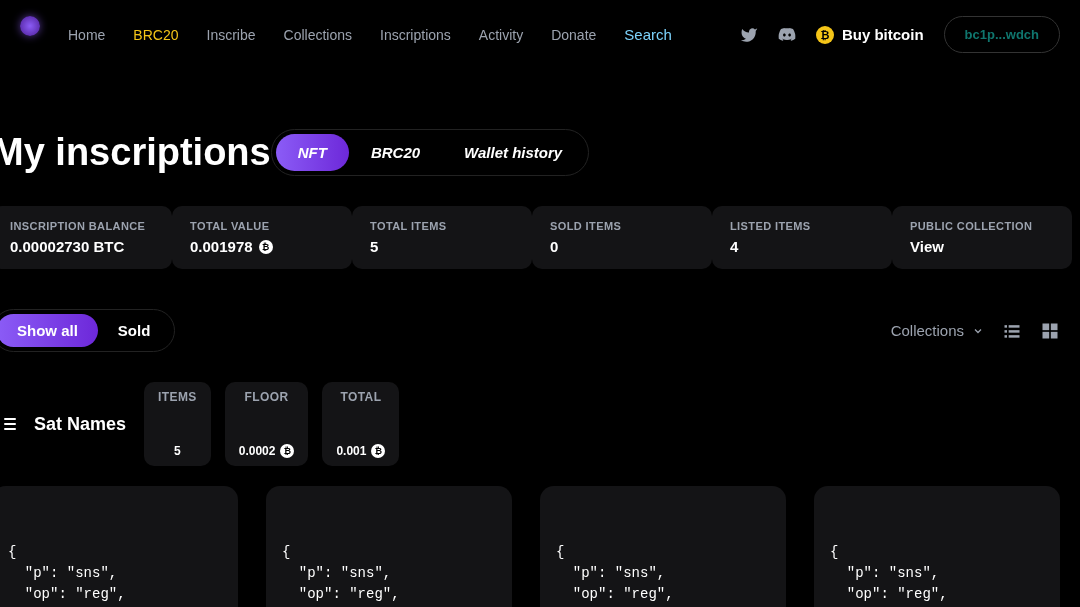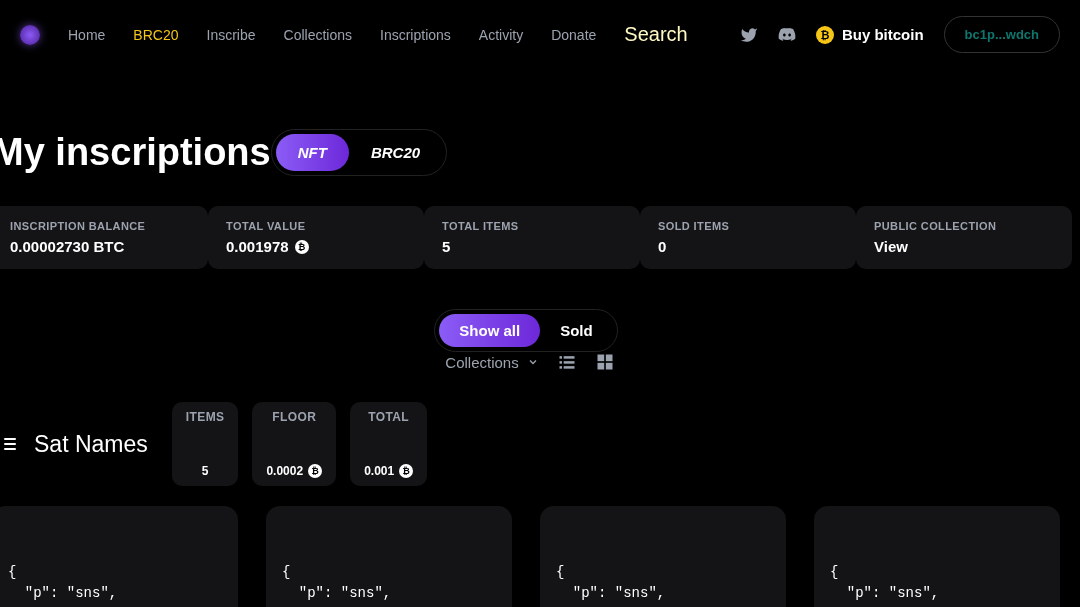--- a/index.html
+++ b/index.html
@@ -6,34 +6,33 @@
   body {
     background: #000;
     color: #fff;
     font-family: -apple-system, BlinkMacSystemFont, 'Segoe UI', sans-serif;
     width: 1080px;
     height: 607px;
     overflow: hidden;
   }
   .header {
     display: flex;
-    align-items: center;
     padding: 16px 20px;
     gap: 28px;
   }
   .logo {
     width: 20px; height: 20px;
     border-radius: 50%;
     background: radial-gradient(circle, #8b5cf6 0%, #4c1d95 100%);
     box-shadow: 0 0 8px rgba(139,92,246,0.6);
   }
   .nav { display: flex; gap: 28px; align-items: center; }
   .nav a { color: #9ca3af; text-decoration: none; font-size: 14px; cursor: pointer; }
   .nav a.active { color: #f5c518; }
-  .nav .search { color: #fef9c3; font-size: 20px; }
+  .nav .search { color: #7dd3fc; font-size: 15px; }
   .header-right { margin-left: auto; display: flex; align-items: center; gap: 20px; }
   .social-icon { width: 18px; height: 18px; fill: #9ca3af; cursor: pointer; }
   .buy-btc { display: flex; align-items: center; gap: 8px; color: #fff; font-size: 15px; font-weight: 600; cursor: pointer; }
   .btc-circle { width: 18px; height: 18px; background: #f5c518; border-radius: 50%; display: flex; align-items: center; justify-content: center; font-size: 11px; font-weight: bold; color: #000; }
   .wallet-pill {
     border: 1px solid #333;
     border-radius: 24px;
     padding: 10px 20px;
     color: #0f766e;
     font-size: 13px;
@@ -68,42 +67,42 @@
     background: #141416;
     border-radius: 10px;
     padding: 14px 18px;
     flex: 1;
   }
   .stat-card:first-child { margin-left: -8px; }
   .stat-card:last-child { margin-right: 8px; }
   .stat-label { color: #9ca3af; font-size: 11px; font-weight: 600; letter-spacing: 0.4px; margin-bottom: 6px; }
   .stat-value { color: #fff; font-size: 15px; font-weight: 600; display: flex; align-items: center; gap: 6px; }
   .btc-small { width: 14px; height: 14px; background: #fff; border-radius: 50%; display: inline-flex; align-items: center; justify-content: center; font-size: 9px; color: #000; font-weight: bold; }
-  .filter-row { display: flex; align-items: center; justify-content: space-between; padding: 0 20px 30px 0; flex-direction: column; }
+  .filter-row { display: flex; align-items: center; justify-content: space-between; padding: 0 20px 30px 0; }
   .filter-tabs {
     display: flex;
     border: 1px solid #222;
     border-radius: 24px;
     padding: 4px;
     margin-left: -8px;
   }
   .filter-tab { padding: 8px 20px; border-radius: 20px; font-size: 15px; font-weight: 600; cursor: pointer; color: #fff; }
   .filter-tab.active { background: linear-gradient(90deg, #8b5cf6, #6d28d9); }
   .sort-controls { display: flex; align-items: center; gap: 18px; }
   .sort-dropdown { display: flex; align-items: center; gap: 8px; color: #9ca3af; font-size: 15px; cursor: pointer; }
   .view-icon { width: 20px; height: 20px; fill: #9ca3af; cursor: pointer; }
   .collection-header {
     display: flex;
     align-items: center;
     gap: 14px;
     padding: 0 20px 20px 0;
   }
   .drag-icon { width: 20px; display: flex; flex-direction: column; gap: 3px; margin-left: 0; cursor: grab; padding: 4px;}
   .drag-icon span { height: 2px; background: #fff; border-radius: 1px; }
-  .collection-name { font-size: 23px; font-weight: 400; margin-right: 10px; }
+  .collection-name { font-size: 18px; font-weight: 700; margin-right: 4px; }
   .pill-stat {
     background: #141416;
     border-radius: 10px;
     padding: 8px 14px;
     display: flex;
     align-items: center;
     gap: 40px;
     font-size: 12px;
     flex-direction: column;
   }
@@ -153,20 +152,21 @@
     </div>
     <div class="wallet-pill">bc1p...wdch</div>
   </div>
 </div>
 
 <div class="title-row">
   <h1 class="page-title">My inscriptions</h1>
   <div class="view-tabs">
     <div class="view-tab active">NFT</div>
     <div class="view-tab">BRC20</div>
+    <div class="view-tab">Wallet history</div>
   </div>
 </div>
 
 <div class="stats-row">
   <div class="stat-card">
     <div class="stat-label">INSCRIPTION BALANCE</div>
     <div class="stat-value">0.00002730 BTC</div>
   </div>
   <div class="stat-card">
     <div class="stat-label">TOTAL VALUE</div>
@@ -175,20 +175,24 @@
         <span class="btc-small">₿</span>
       </div>
   </div>
   <div class="stat-card">
     <div class="stat-label">TOTAL ITEMS</div>
     <div class="stat-value">5</div>
   </div>
   <div class="stat-card">
     <div class="stat-label">SOLD ITEMS</div>
     <div class="stat-value">0</div>
+  </div>
+  <div class="stat-card">
+    <div class="stat-label">LISTED ITEMS</div>
+    <div class="stat-value">4</div>
   </div>
   <div class="stat-card">
     <div class="stat-label">PUBLIC COLLECTION</div>
     <div class="stat-value">View</div>
   </div>
 </div>
 
 <div class="filter-row">
   <div class="filter-tabs">
     <div class="filter-tab active">Show all</div>

